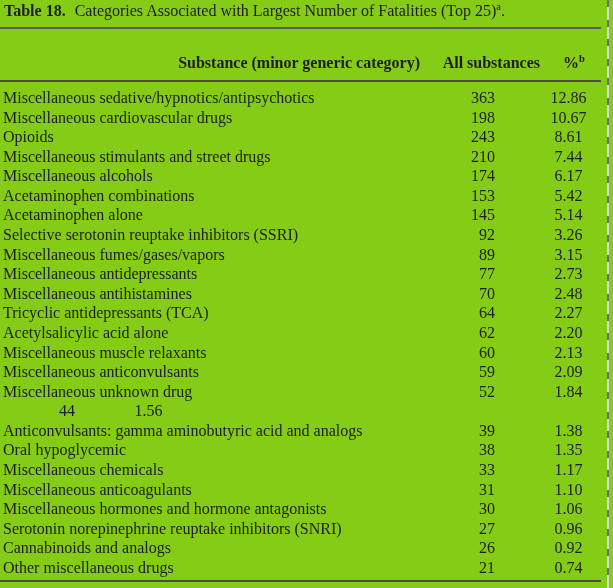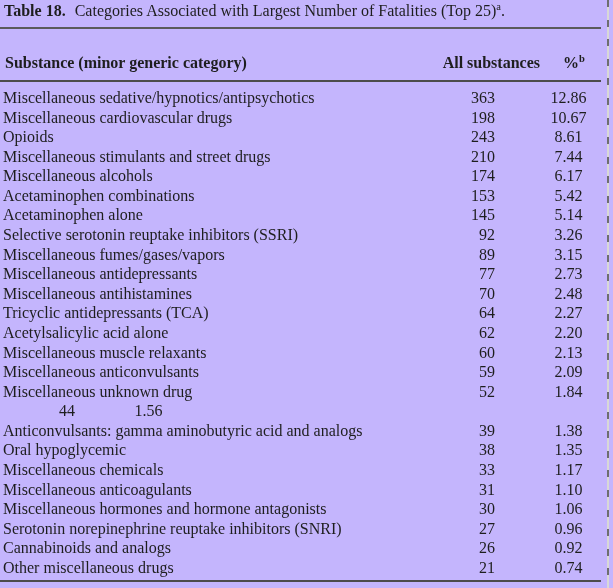--- a/index.html
+++ b/index.html
@@ -1,20 +1,20 @@
 <!DOCTYPE html>
 <html><head>
 <meta charset="utf-8">
 <style>
   html, body { margin: 0; padding: 0; }
   .page {
     position: relative;
     width: 613px;
     height: 588px;
-    background: #c4b5fd;
+    background: #84cc16;
     font-family: "Liberation Serif", "DejaVu Serif", serif;
     color: #1e1e1e;
     overflow: hidden;
   }
   .title {
     position: absolute;
     top: 2px;
     left: 4px;
     font-size: 16px;
     white-space: nowrap;
@@ -55,21 +55,21 @@
     width: 601px;
     height: 19.58px;
     line-height: 19.58px;
     font-size: 16px;
     white-space: nowrap;
   }
   .cell { box-sizing: border-box; overflow: hidden; }
   .c-sub   { width: 420px; padding-left: 3px; text-align: left; }
   .c-count { width: 120px; padding-right: 45px; text-align: right; }
   .c-pct   { width: 61px;  padding-right: 4px;  text-align: center; }
-  .header-row .c-sub   { padding-left: 5px; }
+  .header-row .c-sub   { padding-left: 5px; text-align: right; }
   .header-row .c-count { padding-right: 0; text-align: right; }
   .header-row .c-pct   { padding-right: 0; padding-left: 7px; text-align: center; }
   .edge-artifact {
     position: absolute;
     left: 607px;
     top: 0;
     width: 2px;
     height: 588px;
     background: repeating-linear-gradient(
       180deg,

